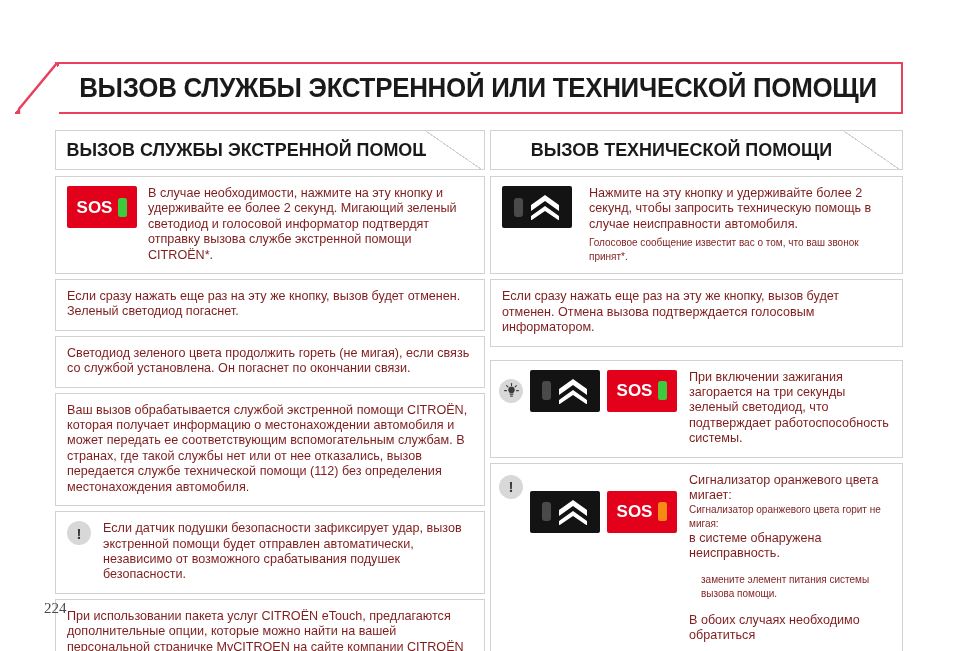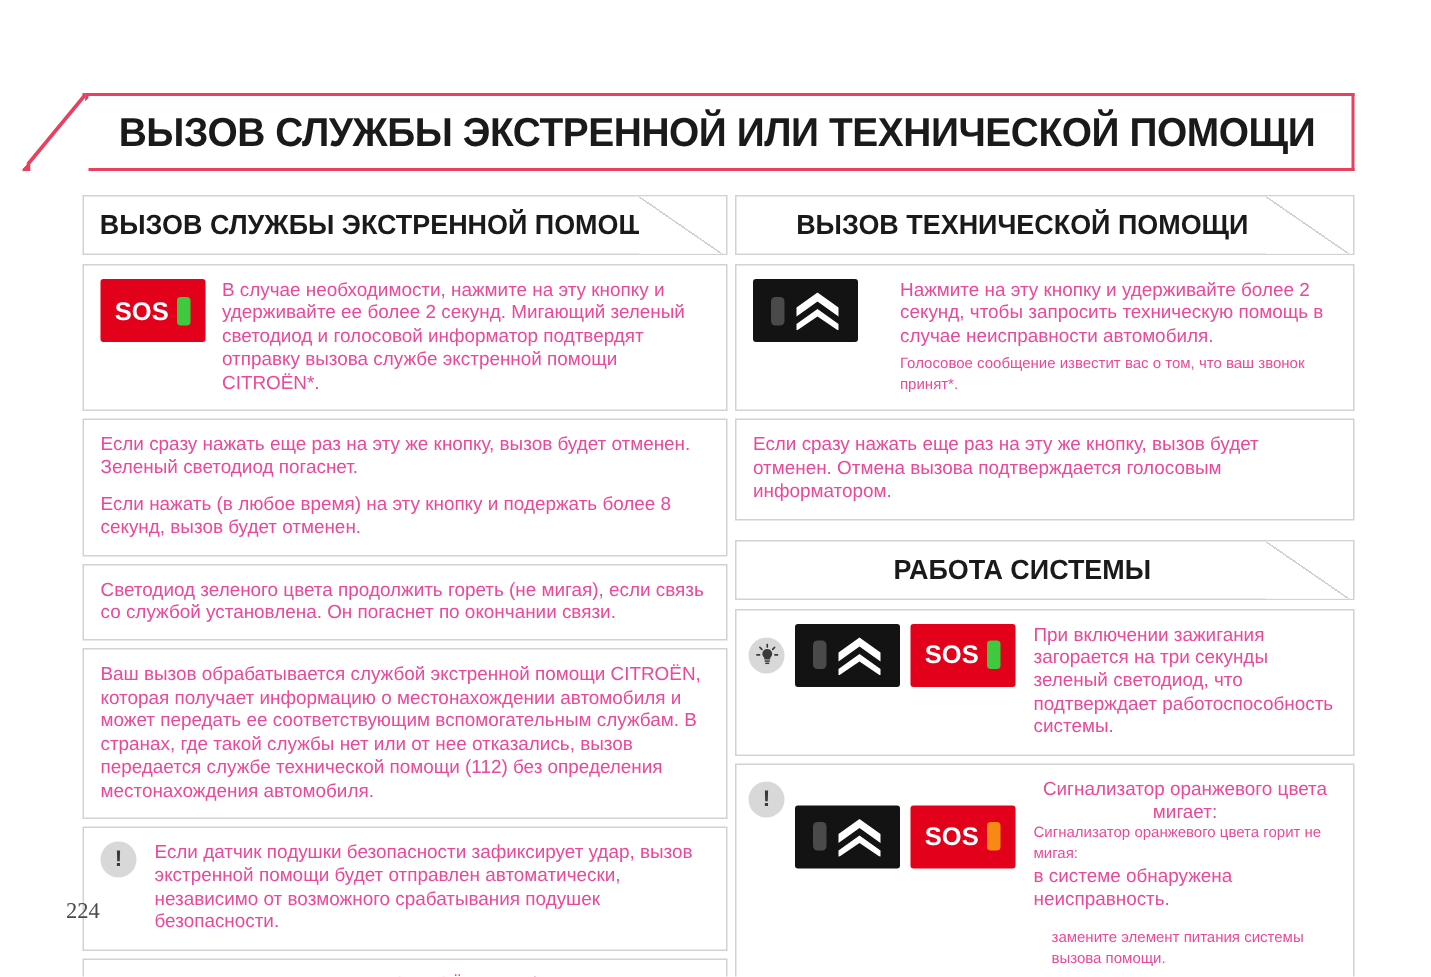--- a/index.html
+++ b/index.html
@@ -67,21 +67,21 @@
     background:linear-gradient(to bottom left, #fff 0 49.4%, #d2d2d2 49.4% 51%, #fff 51% 100%);
   }
   .sec-head-text{
     position:absolute;left:0;right:30px;top:0;bottom:0;
     display:flex;align-items:center;justify-content:center;
     font-size:18.5px;font-weight:bold;color:#1a1a1a;white-space:nowrap;
     transform:scaleX(0.97);
   }
 
   .pad{padding:9px 11px 10px 11px;}
-  .p{font-size:12.6px;line-height:15.4px;color:#ec4899;margin:0;}
+  .p{font-size:12.6px;line-height:15.4px;color:#7f1d1d;margin:0;}
   .p + .p{margin-top:9px;}
   .p.small{font-size:10px;line-height:13.6px;}
 
   .row{display:flex;align-items:flex-start;}
   .row .txt{flex:1;}
 
   
   .sos-box{
     width:70px;height:42px;background:#e2001a;border-radius:2px;
     display:flex;align-items:center;justify-content:center;gap:6px;
@@ -147,21 +147,20 @@
         </div>
         <div class="txt">
           <p class="p">В случае необходимости, нажмите на эту кнопку и удерживайте ее более 2 секунд. Мигающий зеленый светодиод и голосовой информатор подтвердят отправку вызова службе экстренной помощи CITROËN*.</p>
         </div>
       </div>
     </div>
 
     <div class="blk">
       <div class="pad">
         <p class="p">Если сразу нажать еще раз на эту же кнопку, вызов будет отменен. Зеленый светодиод погаснет.</p>
-        <p class="p">Если нажать (в любое время) на эту кнопку и подержать более 8 секунд, вызов будет отменен.</p>
       </div>
     </div>
 
     <div class="blk">
       <div class="pad">
         <p class="p">Светодиод зеленого цвета продолжить гореть (не мигая), если связь со службой установлена. Он погаснет по окончании связи.</p>
       </div>
     </div>
 
     <div class="blk">
@@ -188,21 +187,21 @@
   </div>
 
   <div class="col col-right">
 
     <div class="sec-head">
       <div class="sec-head-text">ВЫЗОВ ТЕХНИЧЕСКОЙ ПОМОЩИ</div>
       <div class="cut"></div>
     </div>
 
     <div class="blk">
-      <div class="pad row" style="gap:28px;justify-content:center;">
+      <div class="pad row" style="gap:17px;justify-content:center;">
         <div class="chev-box">
           <span class="bar"></span>
           <svg width="30" height="26" viewBox="0 0 30 26">
             <polygon points="15,1 29,11 29,17 15,7 1,17 1,11" fill="#ffffff"></polygon>
             <polygon points="15,12 29,22 29,26.5 15,17 1,26.5 1,22" fill="#ffffff"></polygon>
           </svg>
         </div>
         <div class="txt">
           <p class="p">Нажмите на эту кнопку и удерживайте более 2 секунд, чтобы запросить техническую помощь в случае неисправности автомобиля.</p>
           <p class="p small" style="margin-top:4px;">Голосовое сообщение известит вас о том, что ваш звонок принят*.</p>
@@ -211,24 +210,20 @@
     </div>
 
     <div class="blk">
       <div class="pad">
         <p class="p">Если сразу нажать еще раз на эту же кнопку, вызов будет отменен. Отмена вызова подтверждается голосовым информатором.</p>
       </div>
     </div>
 
     <div style="height:8px;"></div>
 
-    <div class="sec-head">
-      <div class="sec-head-text">РАБОТА СИСТЕМЫ</div>
-      <div class="cut"></div>
-    </div>
 
     <div class="blk">
       <div class="pad row" style="gap:8px;padding-left:8px;">
         <div class="icons-group">
           <div class="circ">
             <svg width="15" height="15" viewBox="0 0 15 15">
               <g stroke="#3a3a3a" stroke-width="1.1" stroke-linecap="round">
                 <line x1="7.5" y1="0.6" x2="7.5" y2="2.4"></line>
                 <line x1="2.6" y1="2.6" x2="3.9" y2="3.9"></line>
                 <line x1="12.4" y1="2.6" x2="11.1" y2="3.9"></line>
@@ -270,21 +265,21 @@
                 <polygon points="15,12 29,22 29,26.5 15,17 1,26.5 1,22" fill="#ffffff"></polygon>
               </svg>
             </div>
             <div class="sos-box">
               <span class="sos-txt">SOS</span>
               <span class="led orange"></span>
             </div>
           </div>
         </div>
         <div class="txt" style="padding-left:4px;">
-          <p class="p" style="margin:0;text-align:center;">Сигнализатор оранжевого цвета мигает:</p>
+          <p class="p" style="margin:0;">Сигнализатор оранжевого цвета мигает:</p>
           <p class="p small" style="margin:0;">Сигнализатор оранжевого цвета горит не мигая:</p>
           <p class="p" style="margin:0;">в системе обнаружена неисправность.</p>
           <p class="p small" style="margin:12px;">замените элемент питания системы вызова помощи.</p>
           <p class="p" style="margin:0;">В обоих случаях необходимо обратиться</p>
 
         </div>
       </div>
     </div>
 
   </div>

